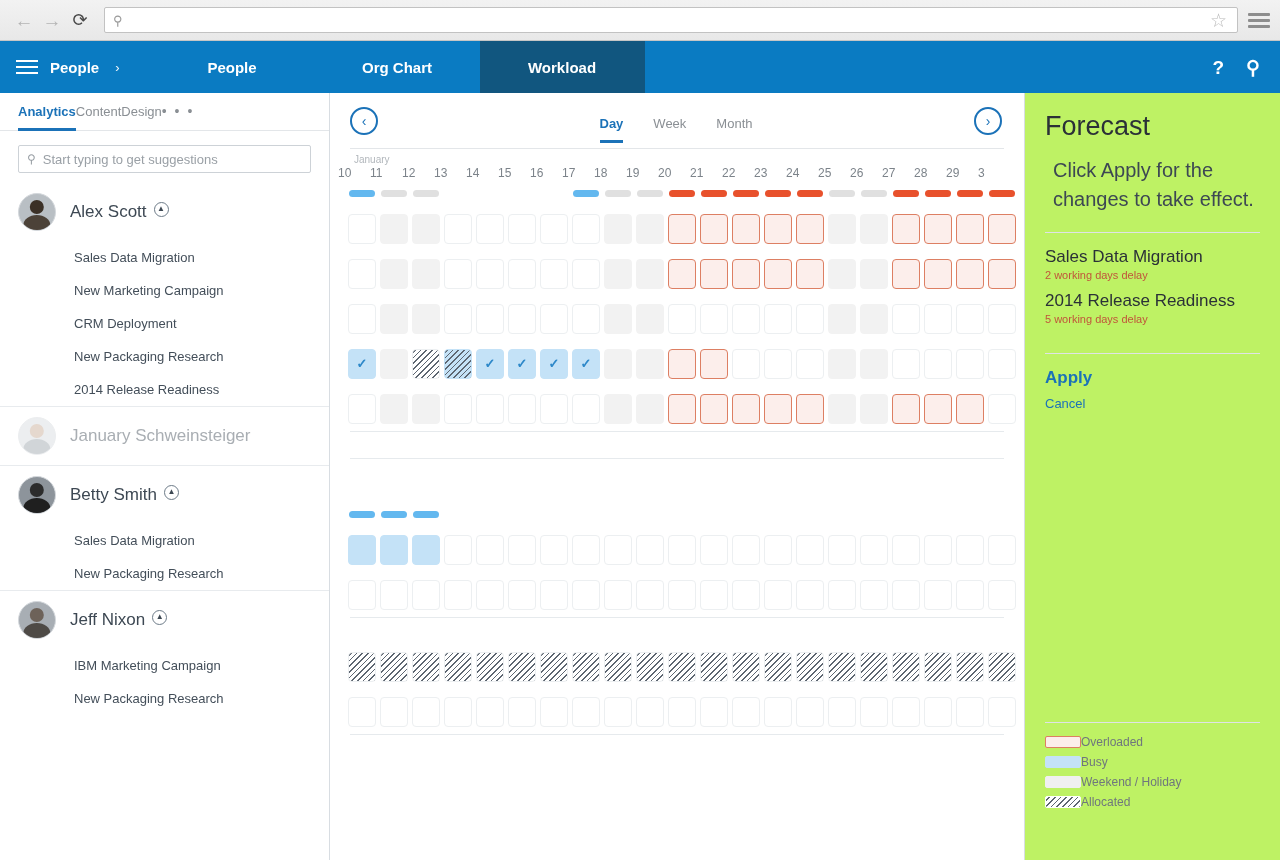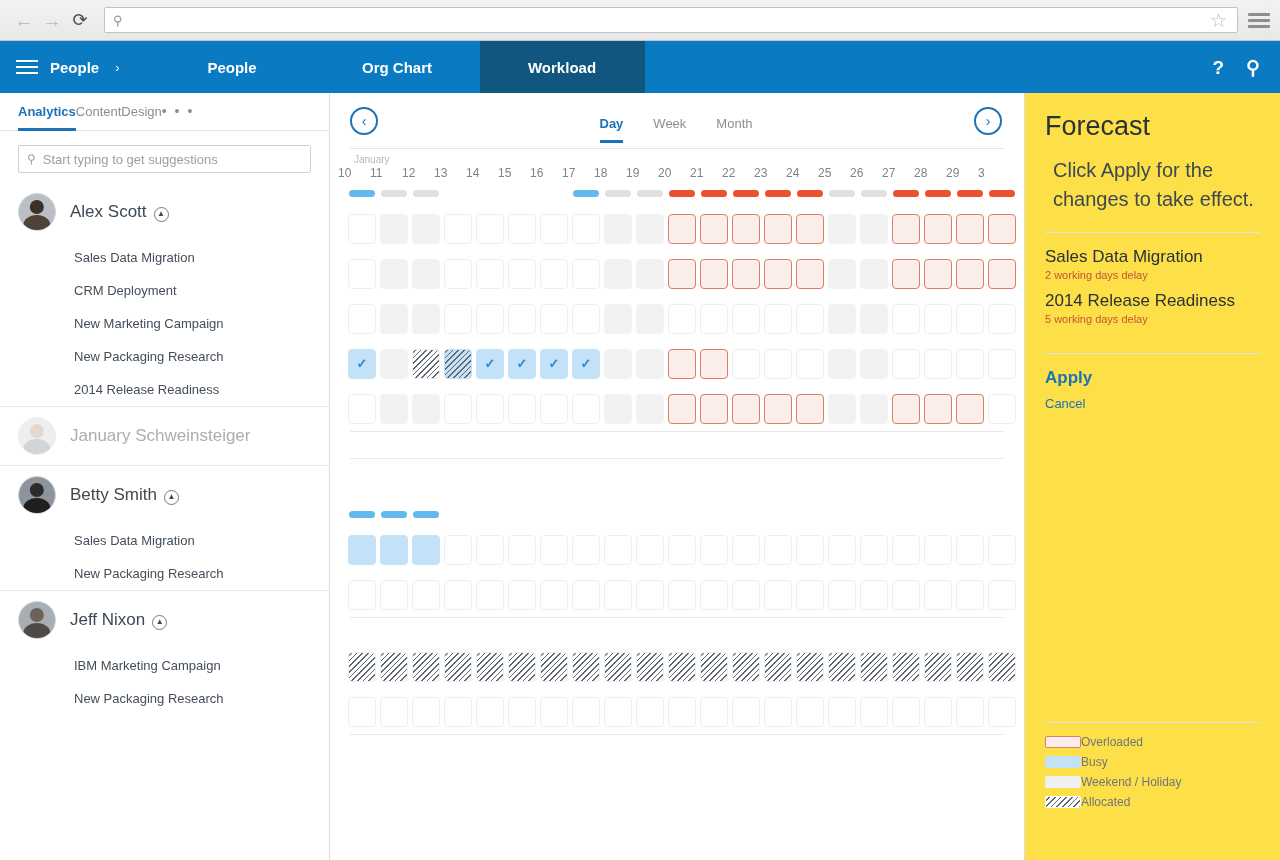--- a/index.html
+++ b/index.html
@@ -105,21 +105,21 @@
   .avatar.a1 { background: #b9bfc4; }
   .avatar.a1::before { background: #3b3026; } .avatar.a1::after { background: #4c4238; }
   .avatar.a2 { background: #d6dade; }
   .avatar.a2::before { background: #c6a993; } .avatar.a2::after { background: #9aa3aa; }
   .avatar.a3 { background: #8d949b; }
   .avatar.a3::before { background: #2c2c2c; } .avatar.a3::after { background: #1f1f1f; }
   .avatar.a4 { background: #a8aeb4; }
   .avatar.a4::before { background: #6d6259; } .avatar.a4::after { background: #4e4a46; }
   .avatar.dim { opacity: .45; }
 
-  .person-name { font-size: 17px; color: #3d4853; display: flex; align-items: flex-end; gap: 7px; }
+  .person-name { font-size: 17px; color: #3d4853; display: flex; align-items: flex-start; gap: 7px; }
   .person-name.muted { color: #a9aeb3; }
   .collapse-icon {
     width: 15px; height: 15px; border-radius: 50%; border: 1px solid #6d7b88;
     display: inline-flex; align-items: center; justify-content: center;
     font-size: 8px; color: #3d4853; line-height: 1; padding-bottom: 1px;
   }
   .project { font-size: 13px; color: #434e59; padding: 9px 18px 9px 74px; }
 
   
   .center { flex: 1; position: relative; background: #fff; overflow: hidden; }
@@ -168,21 +168,21 @@
     background-image: repeating-linear-gradient(-45deg,#5d6671 0 1px,transparent 1px 4px);
     background-color: #c4e2f7; border-color: #c4e2f7;
   }
   .cell .check { color: #2d88c9; font-size: 13px; font-weight: bold; line-height: 1; }
 
   .row-sep { height: 1px; background: #e6eaed; margin-left: 12px; margin-right: 20px; }
   .blankgap { height: 35px; }
 
   
   .forecast {
-    width: 256px; border-left: 1px solid #d8dde2; background: #fde047;
+    width: 256px; border-left: 1px solid #d8dde2; background: #bef264;
     padding: 18px 20px 0 20px; display: flex; flex-direction: column;
   }
   .fc-title { font-size: 27px; color: #2b3137; font-weight: normal; margin-bottom: 14px; }
   .fc-desc { font-size: 20px; color: #3d4853; line-height: 1.45; margin-left: 8px; }
   .fc-rule { height: 1px; background: #dfe3e6; margin: 18px 0 14px 0; }
   .fc-item-name { font-size: 17px; color: #2b3137; }
   .fc-item-delay { font-size: 11px; color: #c0563a; margin-top: 2px; margin-bottom: 10px; }
   .fc-apply { font-size: 17px; color: #1b72b8; font-weight: bold; margin-bottom: 8px; }
   .fc-cancel { font-size: 13px; color: #1b72b8; }
 
@@ -257,22 +257,22 @@
 
       <div class="person">
         <div class="person-head">
           <div class="avatar a1"></div>
           <div class="person-name">
             <span>Alex Scott</span>
             <span class="collapse-icon">▲</span>
           </div>
         </div>
         <div class="project">Sales Data Migration</div>
+        <div class="project">New Marketing Campaign</div>
         <div class="project">CRM Deployment</div>
-        <div class="project">New Marketing Campaign</div>
         <div class="project">New Packaging Research</div>
         <div class="project">2014 Release Readiness</div>
       </div>
 
       <div class="person">
         <div class="person-head">
           <div class="avatar a2 dim"></div>
           <div class="person-name muted">
             <span>January Schweinsteiger</span>
           </div>

